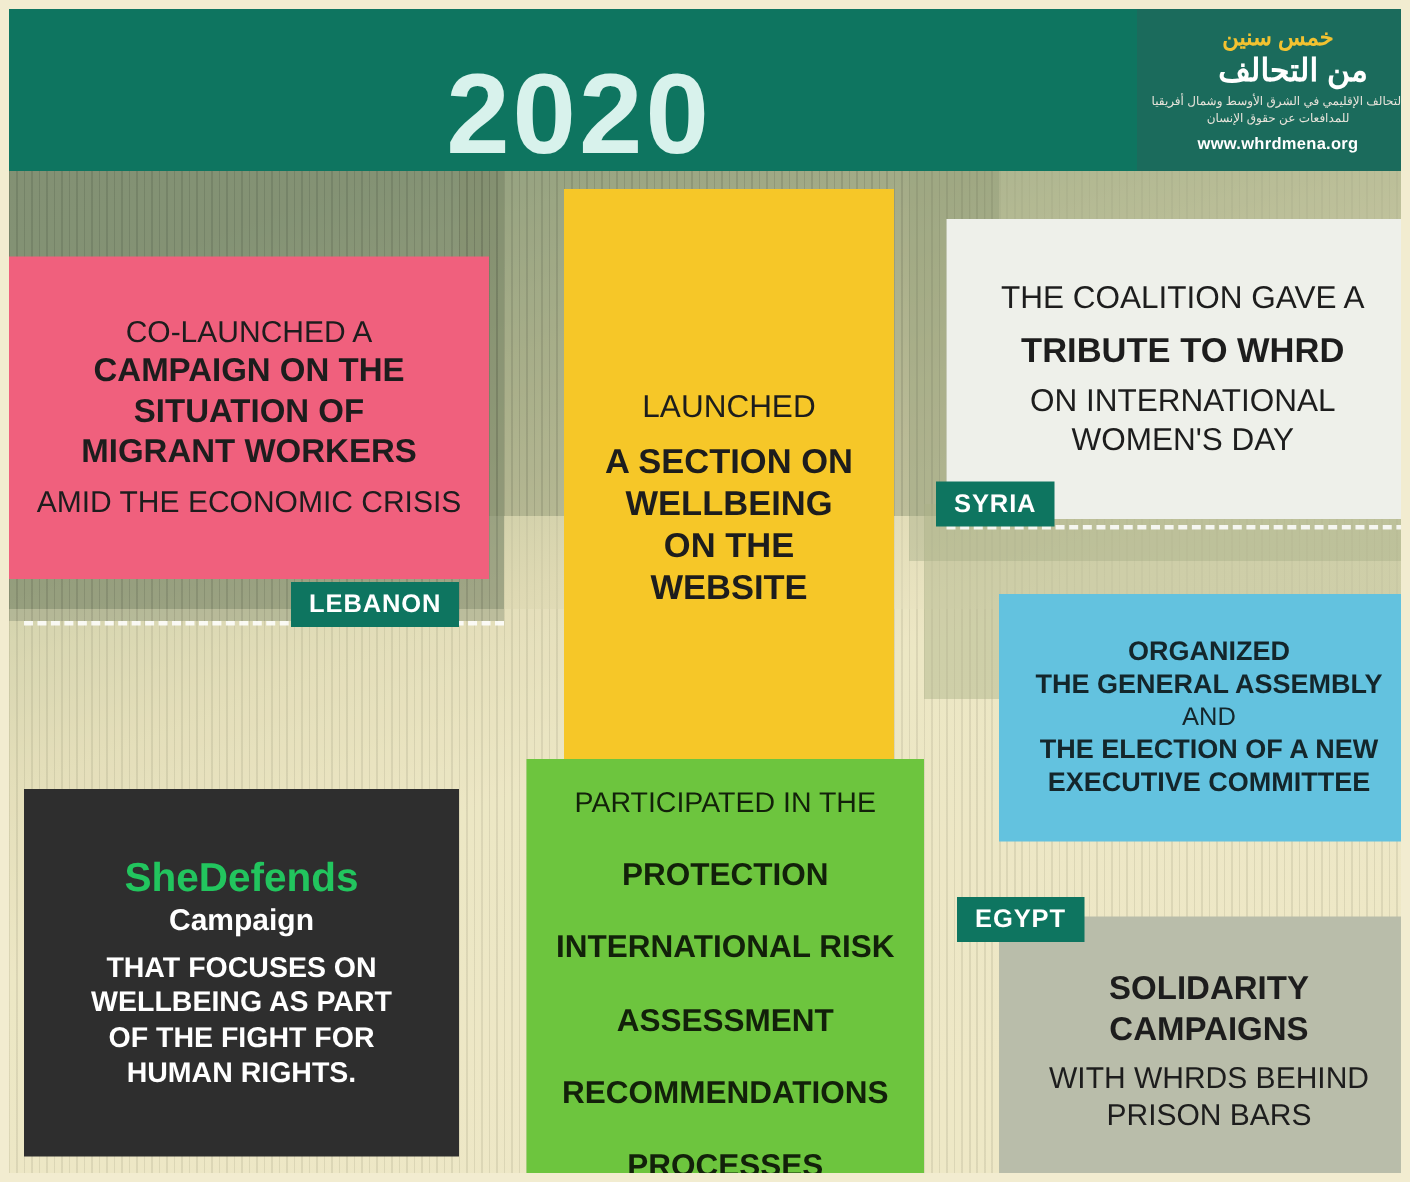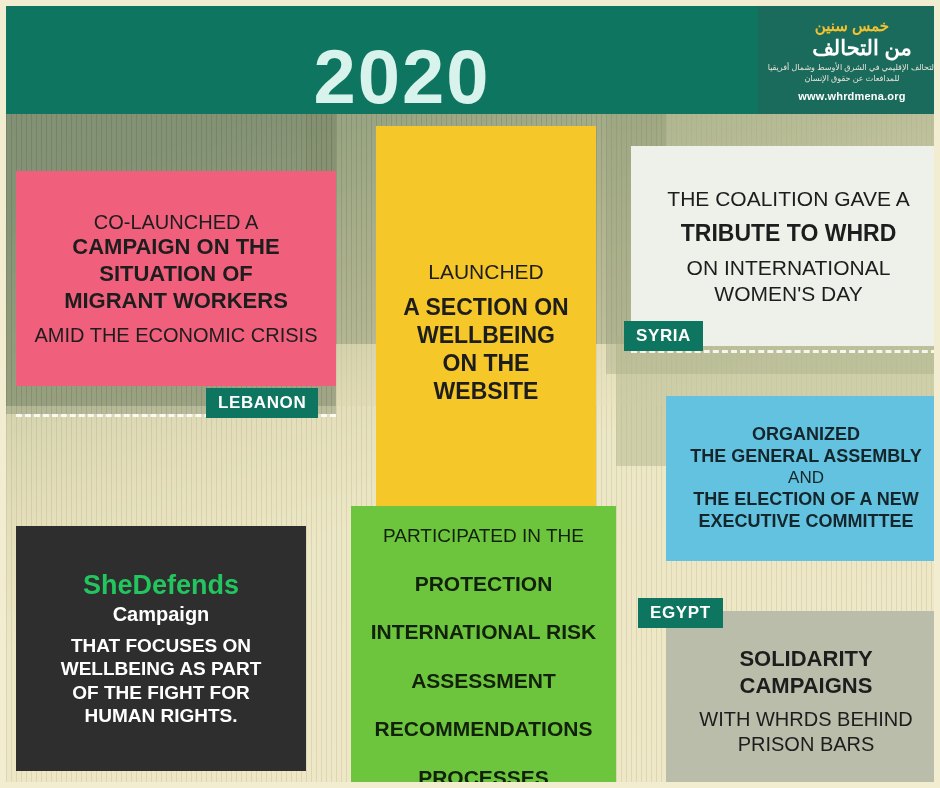--- a/index.html
+++ b/index.html
@@ -29,21 +29,21 @@
   .patch-d{left:0;top:400px;width:940px;height:390px;background:rgba(238,232,198,.35);
     background-image:repeating-linear-gradient(90deg, rgba(120,120,90,.10) 0 1px, transparent 1px 5px);}
   .patch-e{left:610px;top:330px;width:330px;height:130px;background:rgba(170,178,136,.45);}
 
   
   .header{
     position:absolute;left:0;top:0;width:940px;height:108px;
     background:#0e7560;
   }
   .header .year{
-    position:absolute;left:16px;top:0;width:760px;height:140px;
+    position:absolute;left:0;top:0;width:760px;height:140px;
     display:flex;align-items:center;justify-content:center;
     color:#d8f2ec;font-size:76px;font-weight:bold;letter-spacing:2px;
     font-family:"Liberation Sans", sans-serif;
   }
   .logo{
     position:absolute;right:0;top:0;width:188px;height:108px;
     background:#1b6b5c;
     display:flex;flex-direction:column;align-items:center;justify-content:center;
     box-sizing:border-box;padding:6px 8px;
   }
@@ -52,21 +52,21 @@
   .logo .ar3{color:#e7e3da;font-size:8px;direction:rtl;line-height:1.35;margin-top:3px;text-align:center;}
   .logo .url{color:#ffffff;font-size:11px;font-weight:bold;margin-top:5px;letter-spacing:.2px;}
 
   
   .card{position:absolute;box-sizing:border-box;display:flex;flex-direction:column;
         align-items:center;justify-content:center;text-align:center;padding:14px 16px;}
   .card .ln{line-height:1.22;}
   .reg{font-weight:normal;}
   .bold{font-weight:bold;}
 
-  .card-lebanon{left:10px;top:165px;width:320px;height:215px;background:#f0607d;color:#1d1d1d;}
+  .card-lebanon{left:0;top:165px;width:320px;height:215px;background:#f0607d;color:#1d1d1d;}
   .card-lebanon .ln{font-size:20px;}
   .card-lebanon .big{font-size:22px;}
 
   .card-wellbeing{left:370px;top:120px;width:220px;height:412px;background:#f6c728;color:#1d1d1d;}
   .card-wellbeing .ln{font-size:21px;}
   .card-wellbeing .big{font-size:23px;}
 
   .card-syria{left:625px;top:140px;width:315px;height:200px;background:#eef0ea;color:#1d1d1d;}
   .card-syria .ln{font-size:21px;}
   .card-syria .big{font-size:23px;}
@@ -84,21 +84,21 @@
   .card-protection .ln{font-size:19px;margin-top:23px;}
   .card-protection .big{font-size:21px;font-weight:bold;text-align:right;}
 
   .card-egypt{left:660px;top:605px;width:280px;height:180px;background:#b9bdaa;color:#1d1d1d;}
   .card-egypt .ln{font-size:20px;}
   .card-egypt .big{font-size:22px;}
 
   
   .tag{position:absolute;background:#0e7560;color:#fff;font-weight:bold;font-size:17px;
        padding:5px 12px;letter-spacing:.6px;}
-  .tag-lebanon{left:200px;top:382px;}
+  .tag-lebanon{left:188px;top:382px;}
   .tag-syria{left:618px;top:315px;}
   .tag-egypt{left:632px;top:592px;}
 
   
   .dash{position:absolute;border-top:3px dashed rgba(255,255,255,.85);}
   .dash-1{left:10px;top:408px;width:320px;}
   .dash-2{left:625px;top:344px;width:315px;}
 
   .spacer{height:8px;}
 </style>

